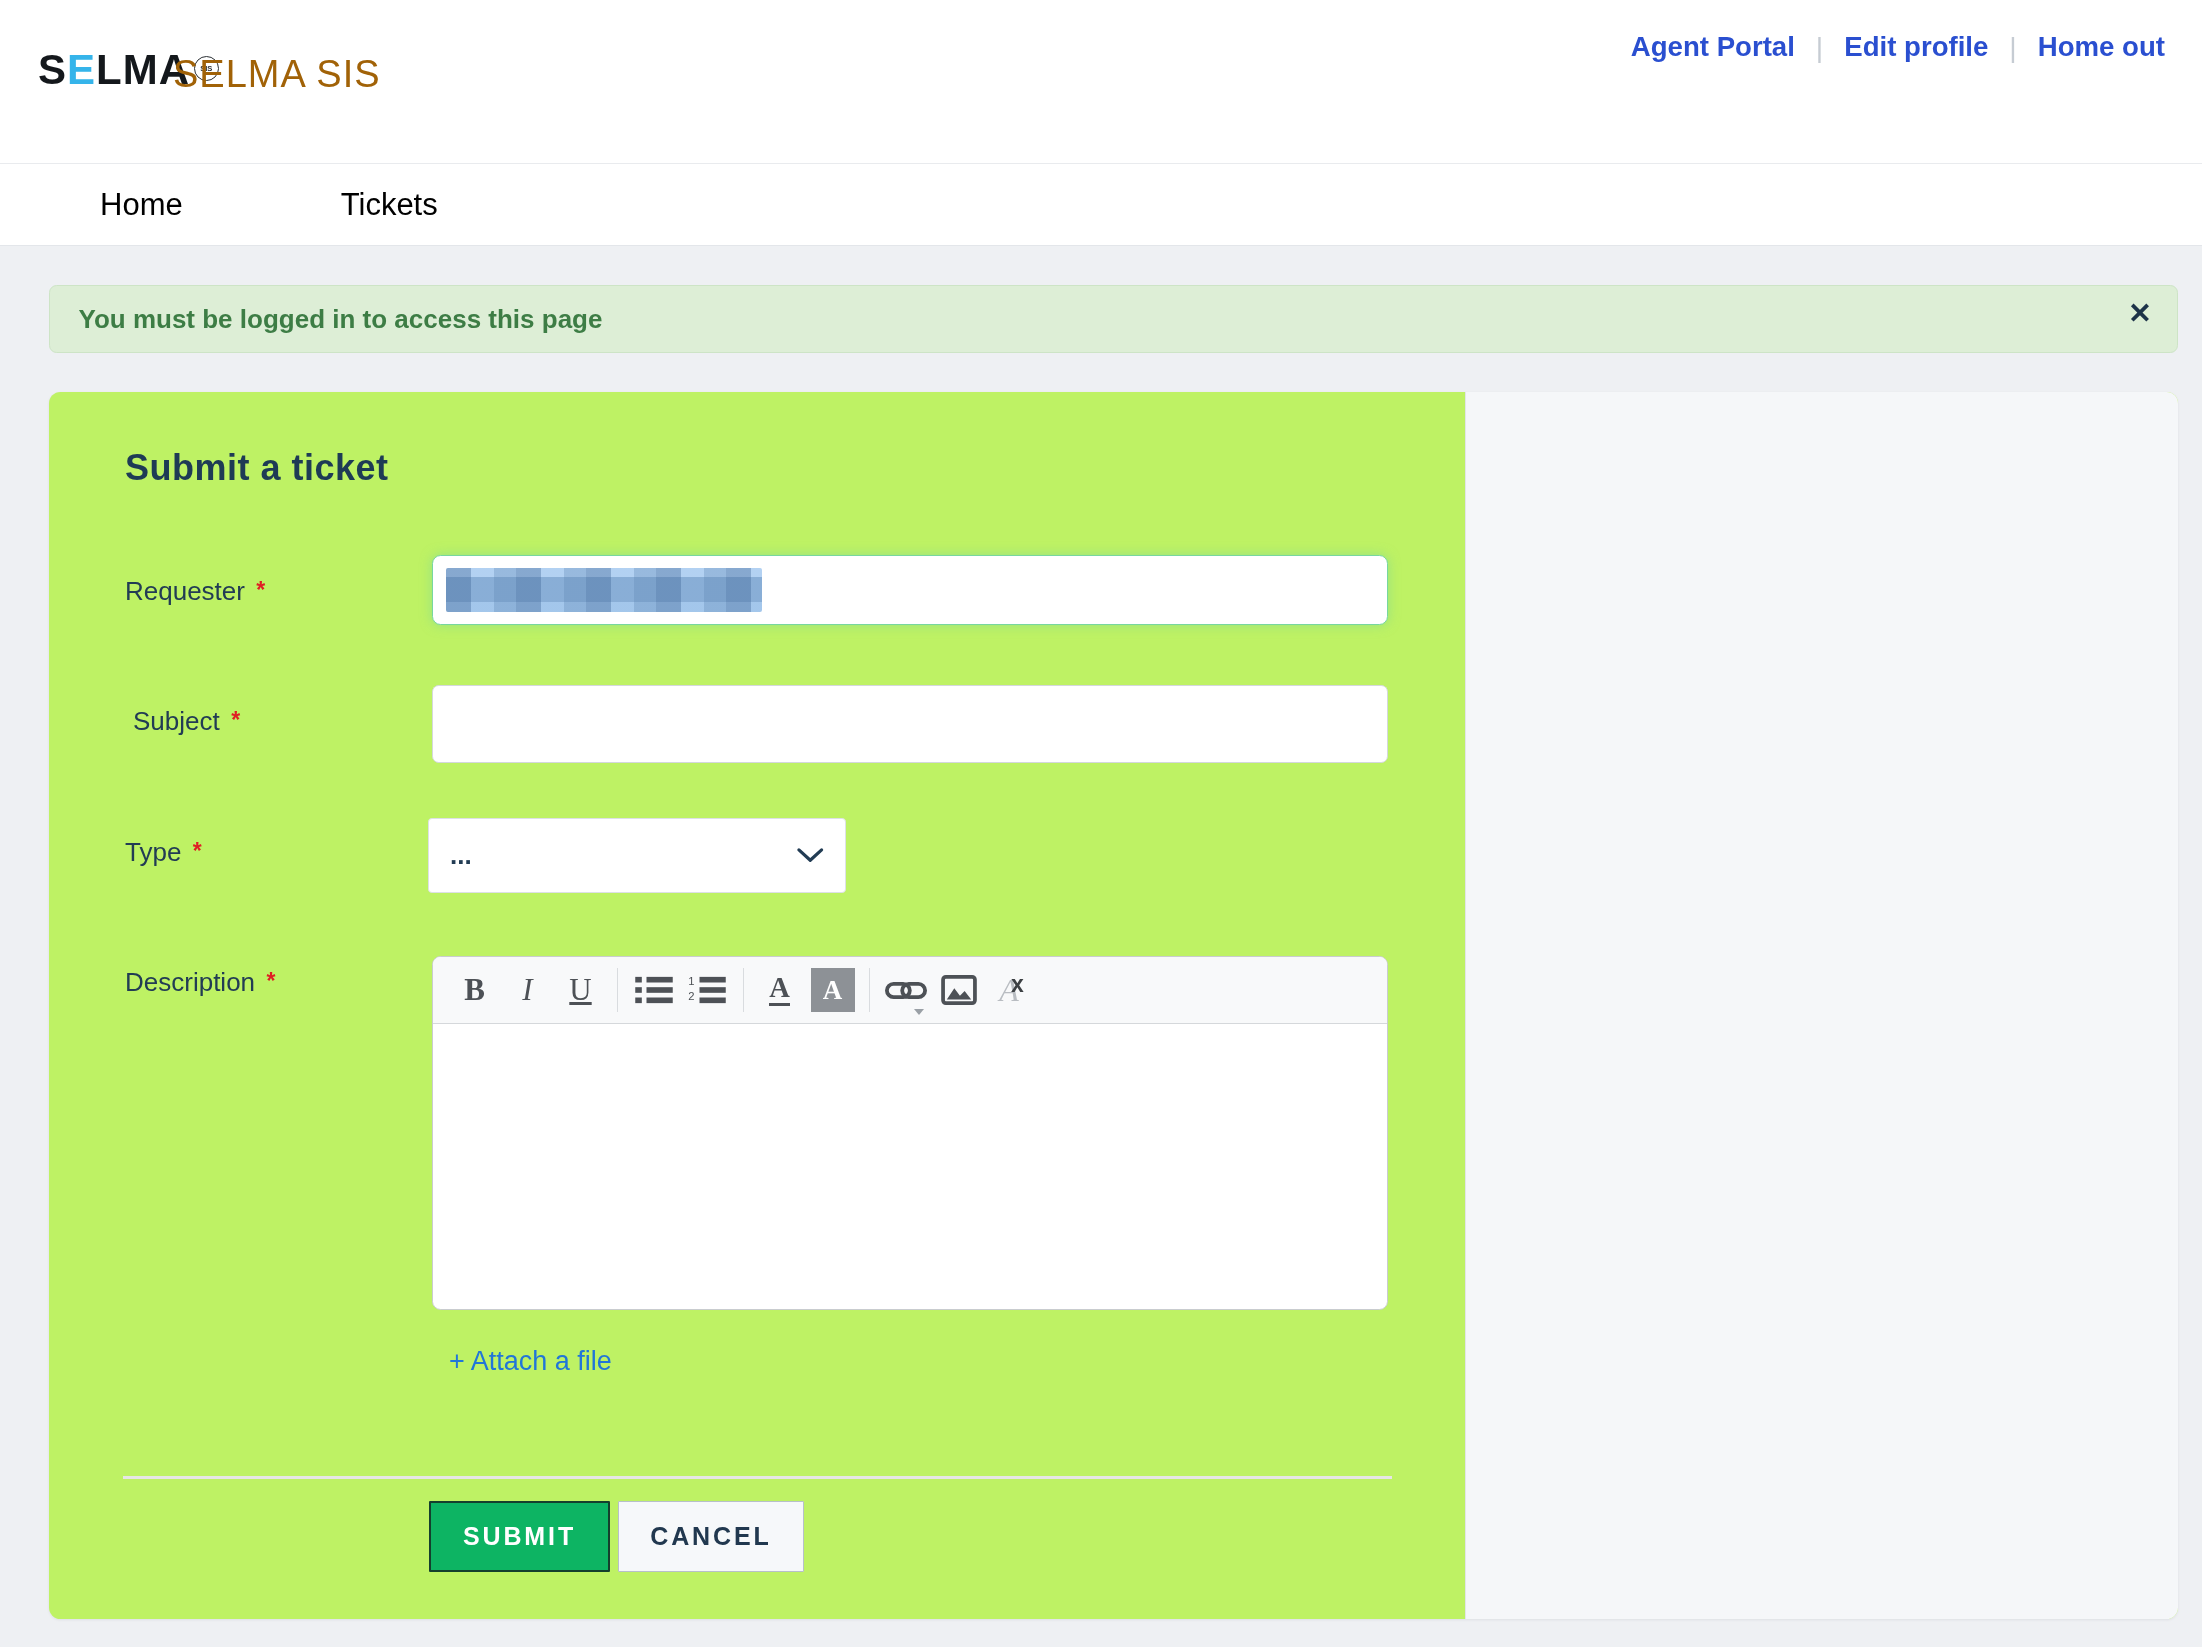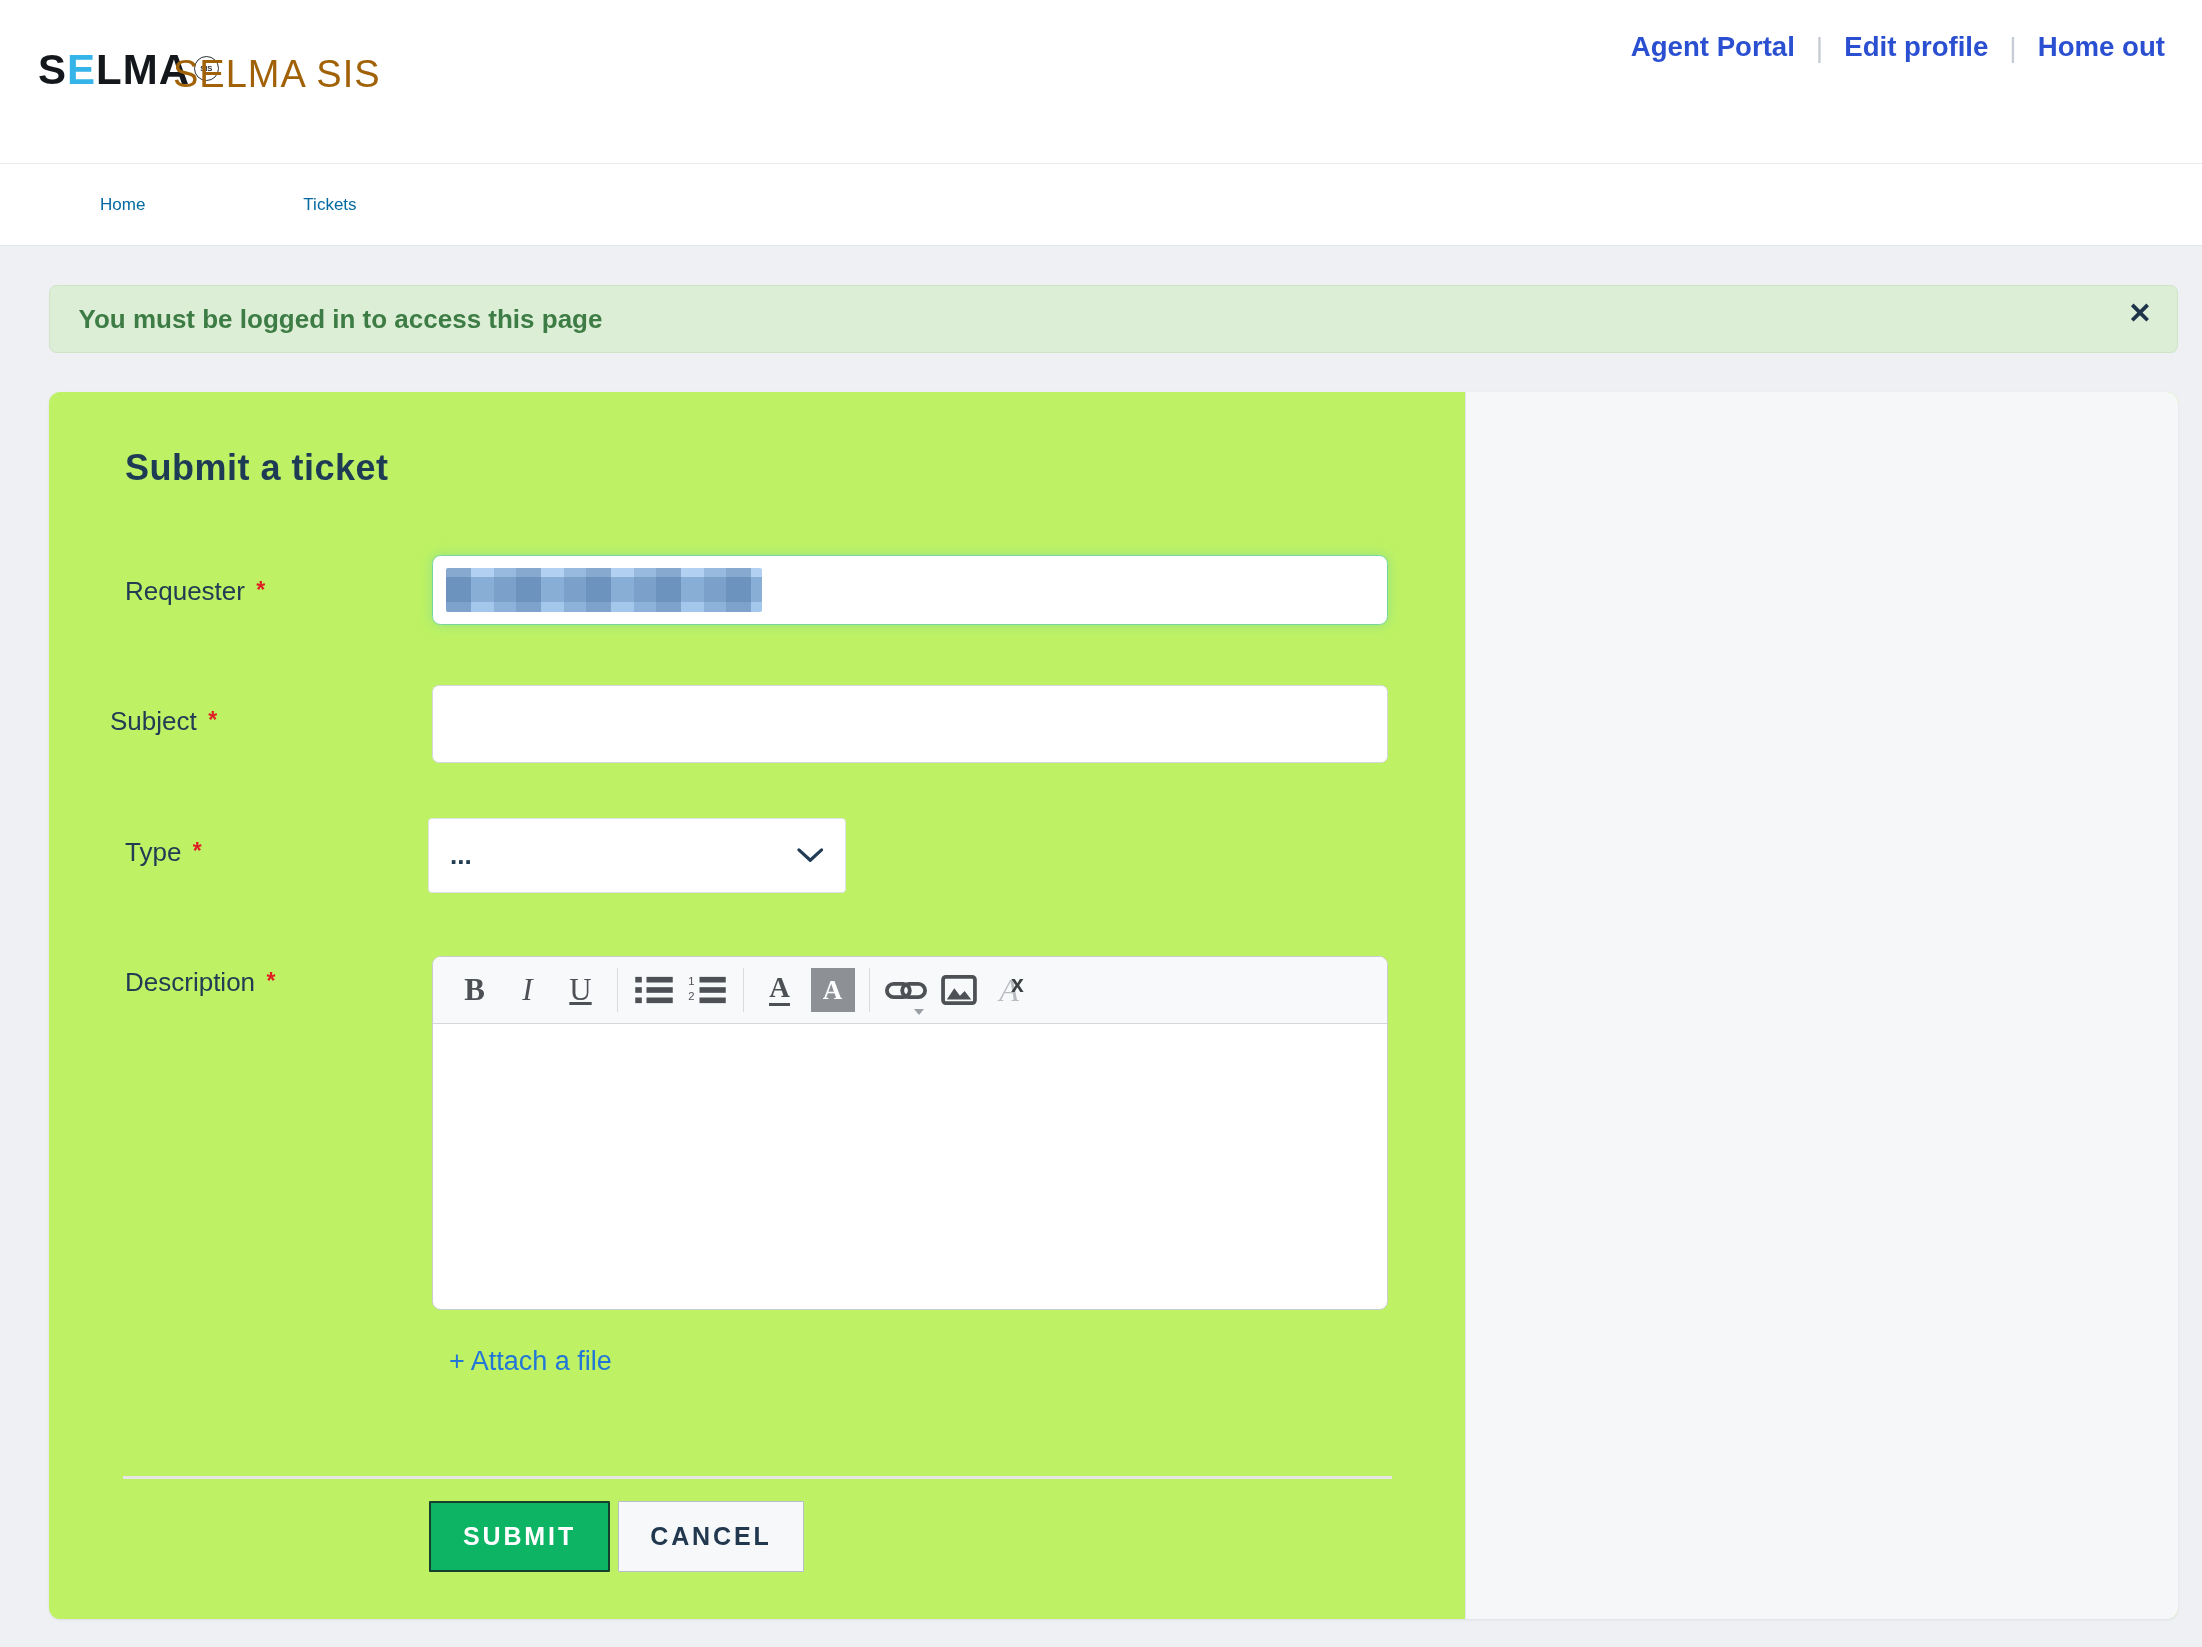--- a/index.html
+++ b/index.html
@@ -40,21 +40,21 @@
   .header-links { margin-top: 25px; display: flex; align-items: center; gap: 21px; font-size: 27.6px; font-weight: 700; }
   .header-links a { color: #2a4fd0; text-decoration: none; }
   .link-sep { color: #c6ccd3; font-weight: 400; font-size: 28.5px; }
 
   
   .nav {
     position: absolute; top: 163px; left: 0; width: 2203px; height: 83px;
     background: #ffffff; border-top: 1px solid #e9ebee; border-bottom: 1px solid #e3e6ea;
     display: flex; align-items: center;
   }
-  .nav-item { font-size: 17px; color: #0369a1; cursor: pointer; }
+  .nav-item { font-size: 31px; color: #000000; cursor: pointer; }
   .nav-item.nav-home { margin-left: 100px; }
   .nav-item.nav-tickets { margin-left: 158px; }
 
   
   .alert {
     position: absolute; left: 49px; top: 285px; width: 2129px; height: 68px;
     background: #ddeed6; border: 1px solid #cde4c6; border-radius: 7.6px;
     display: flex; align-items: center; padding: 0 28.5px;
   }
   .alert-text { font-size: 26px; font-weight: 700; color: #3d7d45; }
@@ -74,21 +74,21 @@
     position: absolute; top: 0; right: 0; width: 713px; height: 100%;
     background: #f5f7f9; border-left: 1px solid #e2e5e9;
     border-radius: 0 11.4px 11.4px 0;
   }
 
   .form-title { position: absolute; left: 76px; top: 55px; font-size: 36px; font-weight: 800; color: #1e3b55; letter-spacing: 0.5px; }
 
   .field-label { position: absolute; font-size: 26px; color: #223c54; }
   .req-star { color: #df1f24; font-size: 23px; margin-left: 11.4px; position: relative; top: -1.9px; font-weight: 700; }
   .lbl-requester   { left: 76px; top: 184px; }
-  .lbl-subject     { left: 61px; top: 314px; }
+  .lbl-subject     { left: 84px; top: 314px; }
   .lbl-type        { left: 76px; top: 445px; }
   .lbl-description { left: 76px; top: 575px; }
 
   .input-requester {
     position: absolute; left: 383px; top: 163px; width: 956px; height: 70px;
     background: #fff; border: 1.9px solid #77d6a0; border-radius: 8.6px;
     box-shadow: 0 0 11.4px rgba(114,214,158,0.55);
     padding: 0 13.3px; display: flex; align-items: center;
   }
   .redacted-email {

